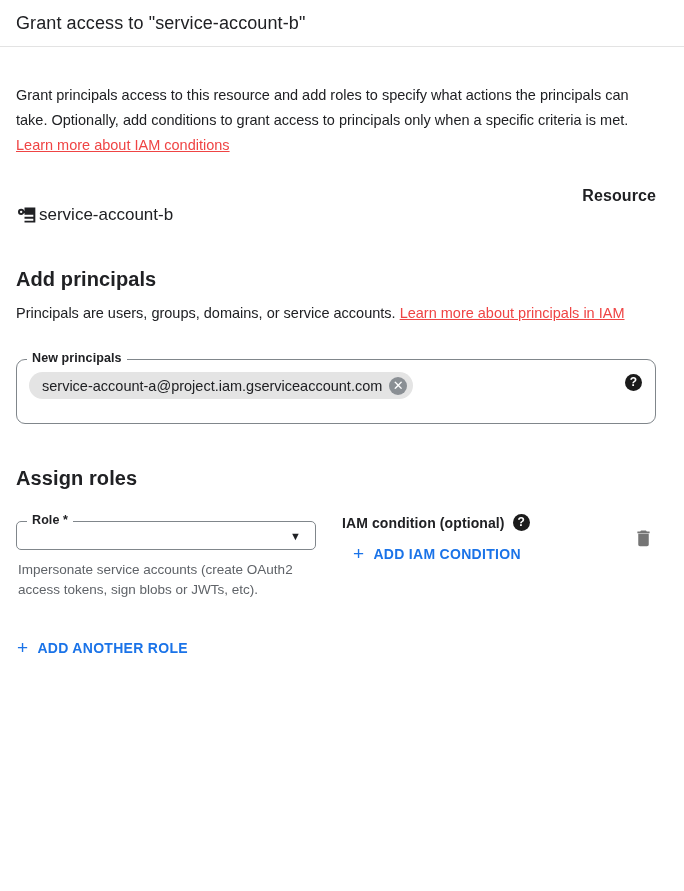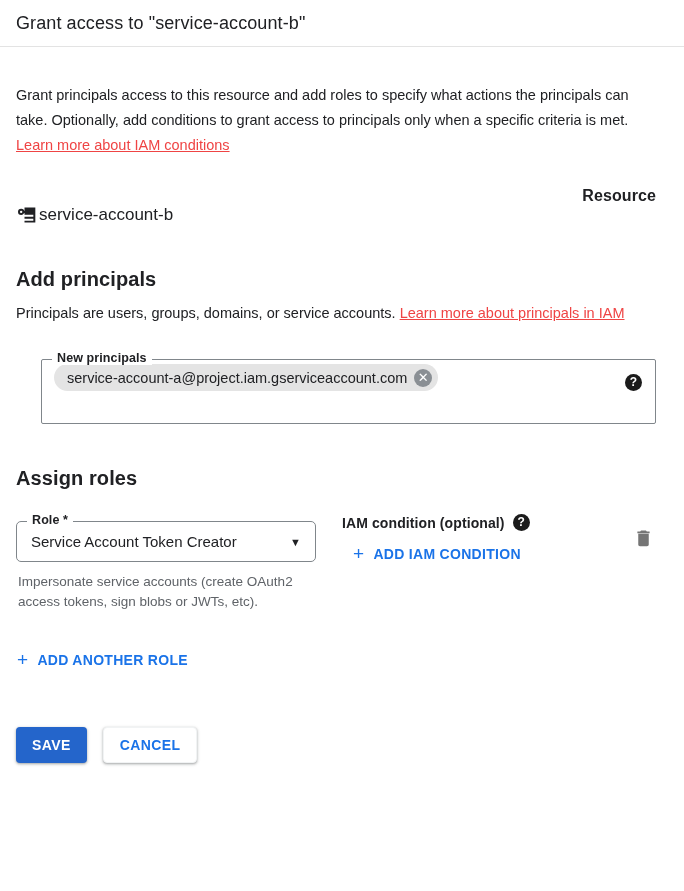--- a/index.html
+++ b/index.html
@@ -53,24 +53,23 @@
   }
   .section-desc {
     margin-top: 10px;
     font-size: 14.5px;
     line-height: 25px;
   }
   .principals-field {
     margin-top: 33px;
     position: relative;
     border: 1px solid #80868b;
-    border-radius: 2px;
+    border-radius: 9px;
     height: 65px;
-    padding: 4px 44px 10px 12px;
-    margin-left: 25px;
+    padding: 12px 44px 10px 12px;
   }
   .notch-label {
     position: absolute;
     top: -9px;
     left: 10px;
     background: #ffffff;
     padding: 0 5px;
     font-size: 12.5px;
     font-weight: 600;
     color: #202124;
@@ -116,21 +115,21 @@
   .roles-row {
     margin-top: 31px;
     display: flex;
     align-items: flex-start;
   }
   .role-col { width: 300px; flex: none; }
   .role-field {
     position: relative;
     border: 1px solid #80868b;
     border-radius: 5px;
-    height: 41px;
+    height: 29px;
     display: flex;
     align-items: center;
     padding: 0 14px;
     cursor: pointer;
   }
   .role-value { font-size: 15px; color: #202124; }
   .dropdown-arrow {
     margin-left: auto;
     font-size: 11px;
     color: #202124;
@@ -244,21 +243,20 @@
   </div>
 
   <h2 class="section-heading">Assign roles</h2>
 
 
   <div class="roles-row">
 
     <div class="role-col">
       <div class="role-field">
         <span class="notch-label">Role *</span>
-        <span class="role-value">Service Account Token Creator</span>
         <span class="dropdown-arrow">▼</span>
       </div>
       <p class="role-desc">Impersonate service accounts (create OAuth2 access tokens, sign blobs or JWTs, etc).</p>
     </div>
 
     <div class="condition-col">
       <div class="condition-label-row">
         <span>IAM condition (optional)</span>
         <span class="help-icon">?</span>
       </div>
@@ -276,18 +274,14 @@
       </span>
     </button>
 
   </div>
 
   <button class="text-button add-role-btn">
     <span class="plus-glyph">+</span>
     <span>ADD ANOTHER ROLE</span>
   </button>
 
-  <div class="actions">
-    <button class="btn btn-save">SAVE</button>
-    <button class="btn btn-cancel">CANCEL</button>
-  </div>
 
 </div>
 
 </body></html>

